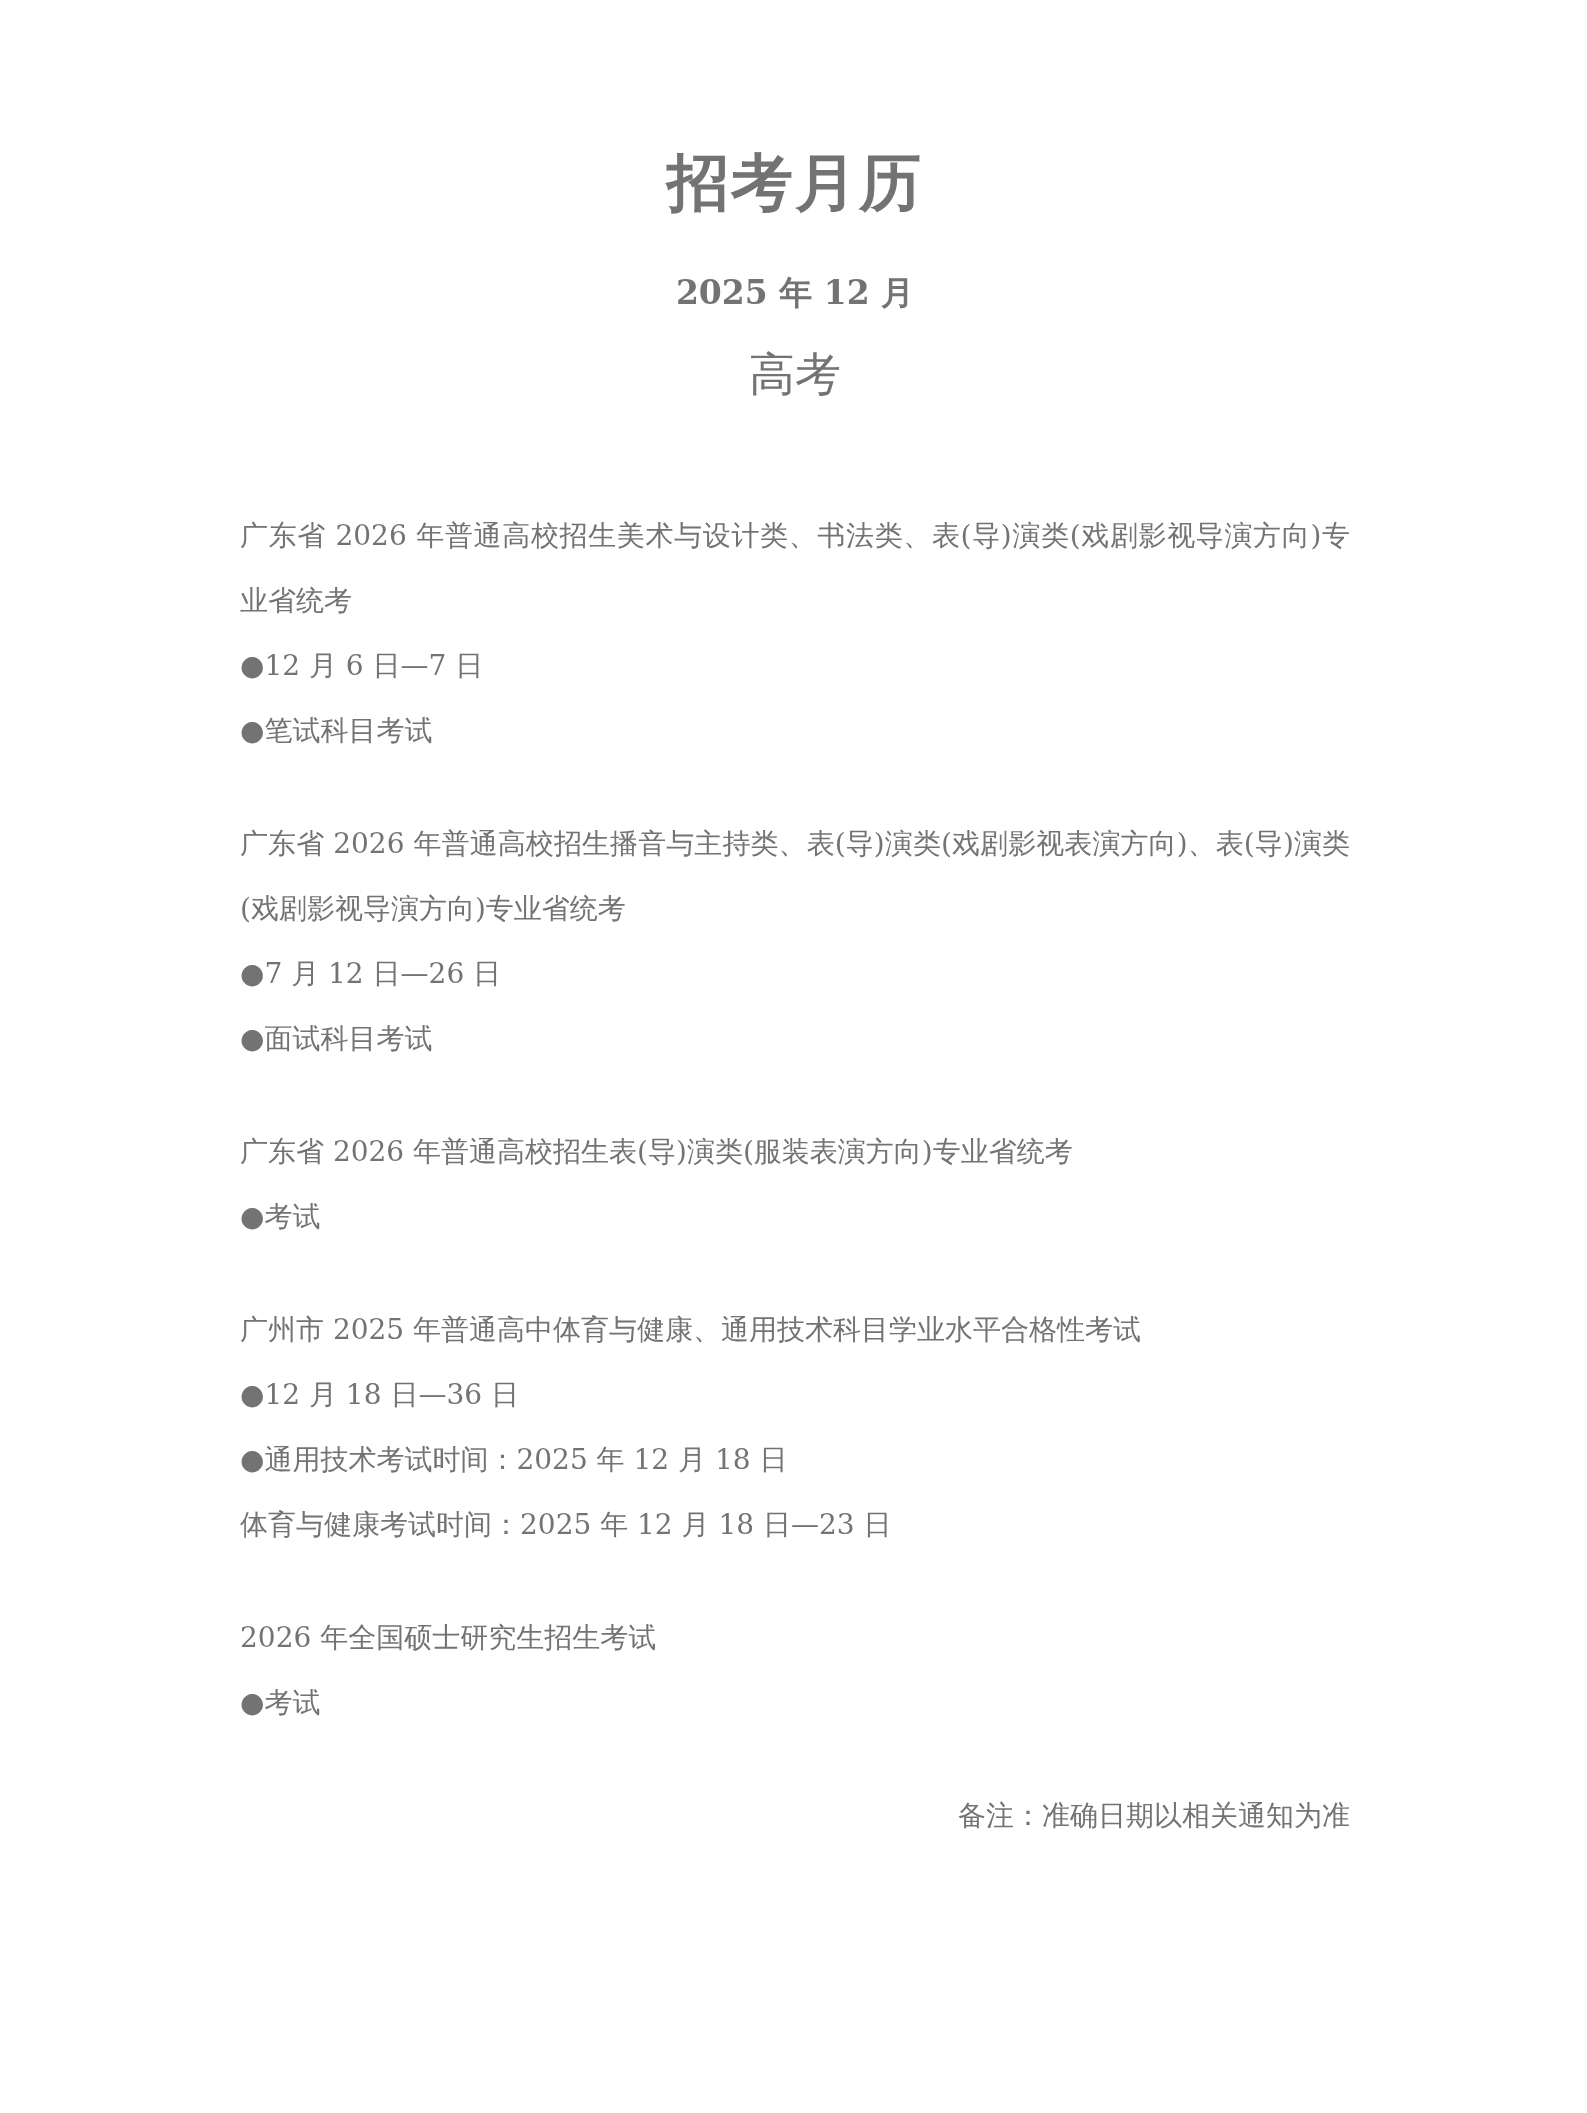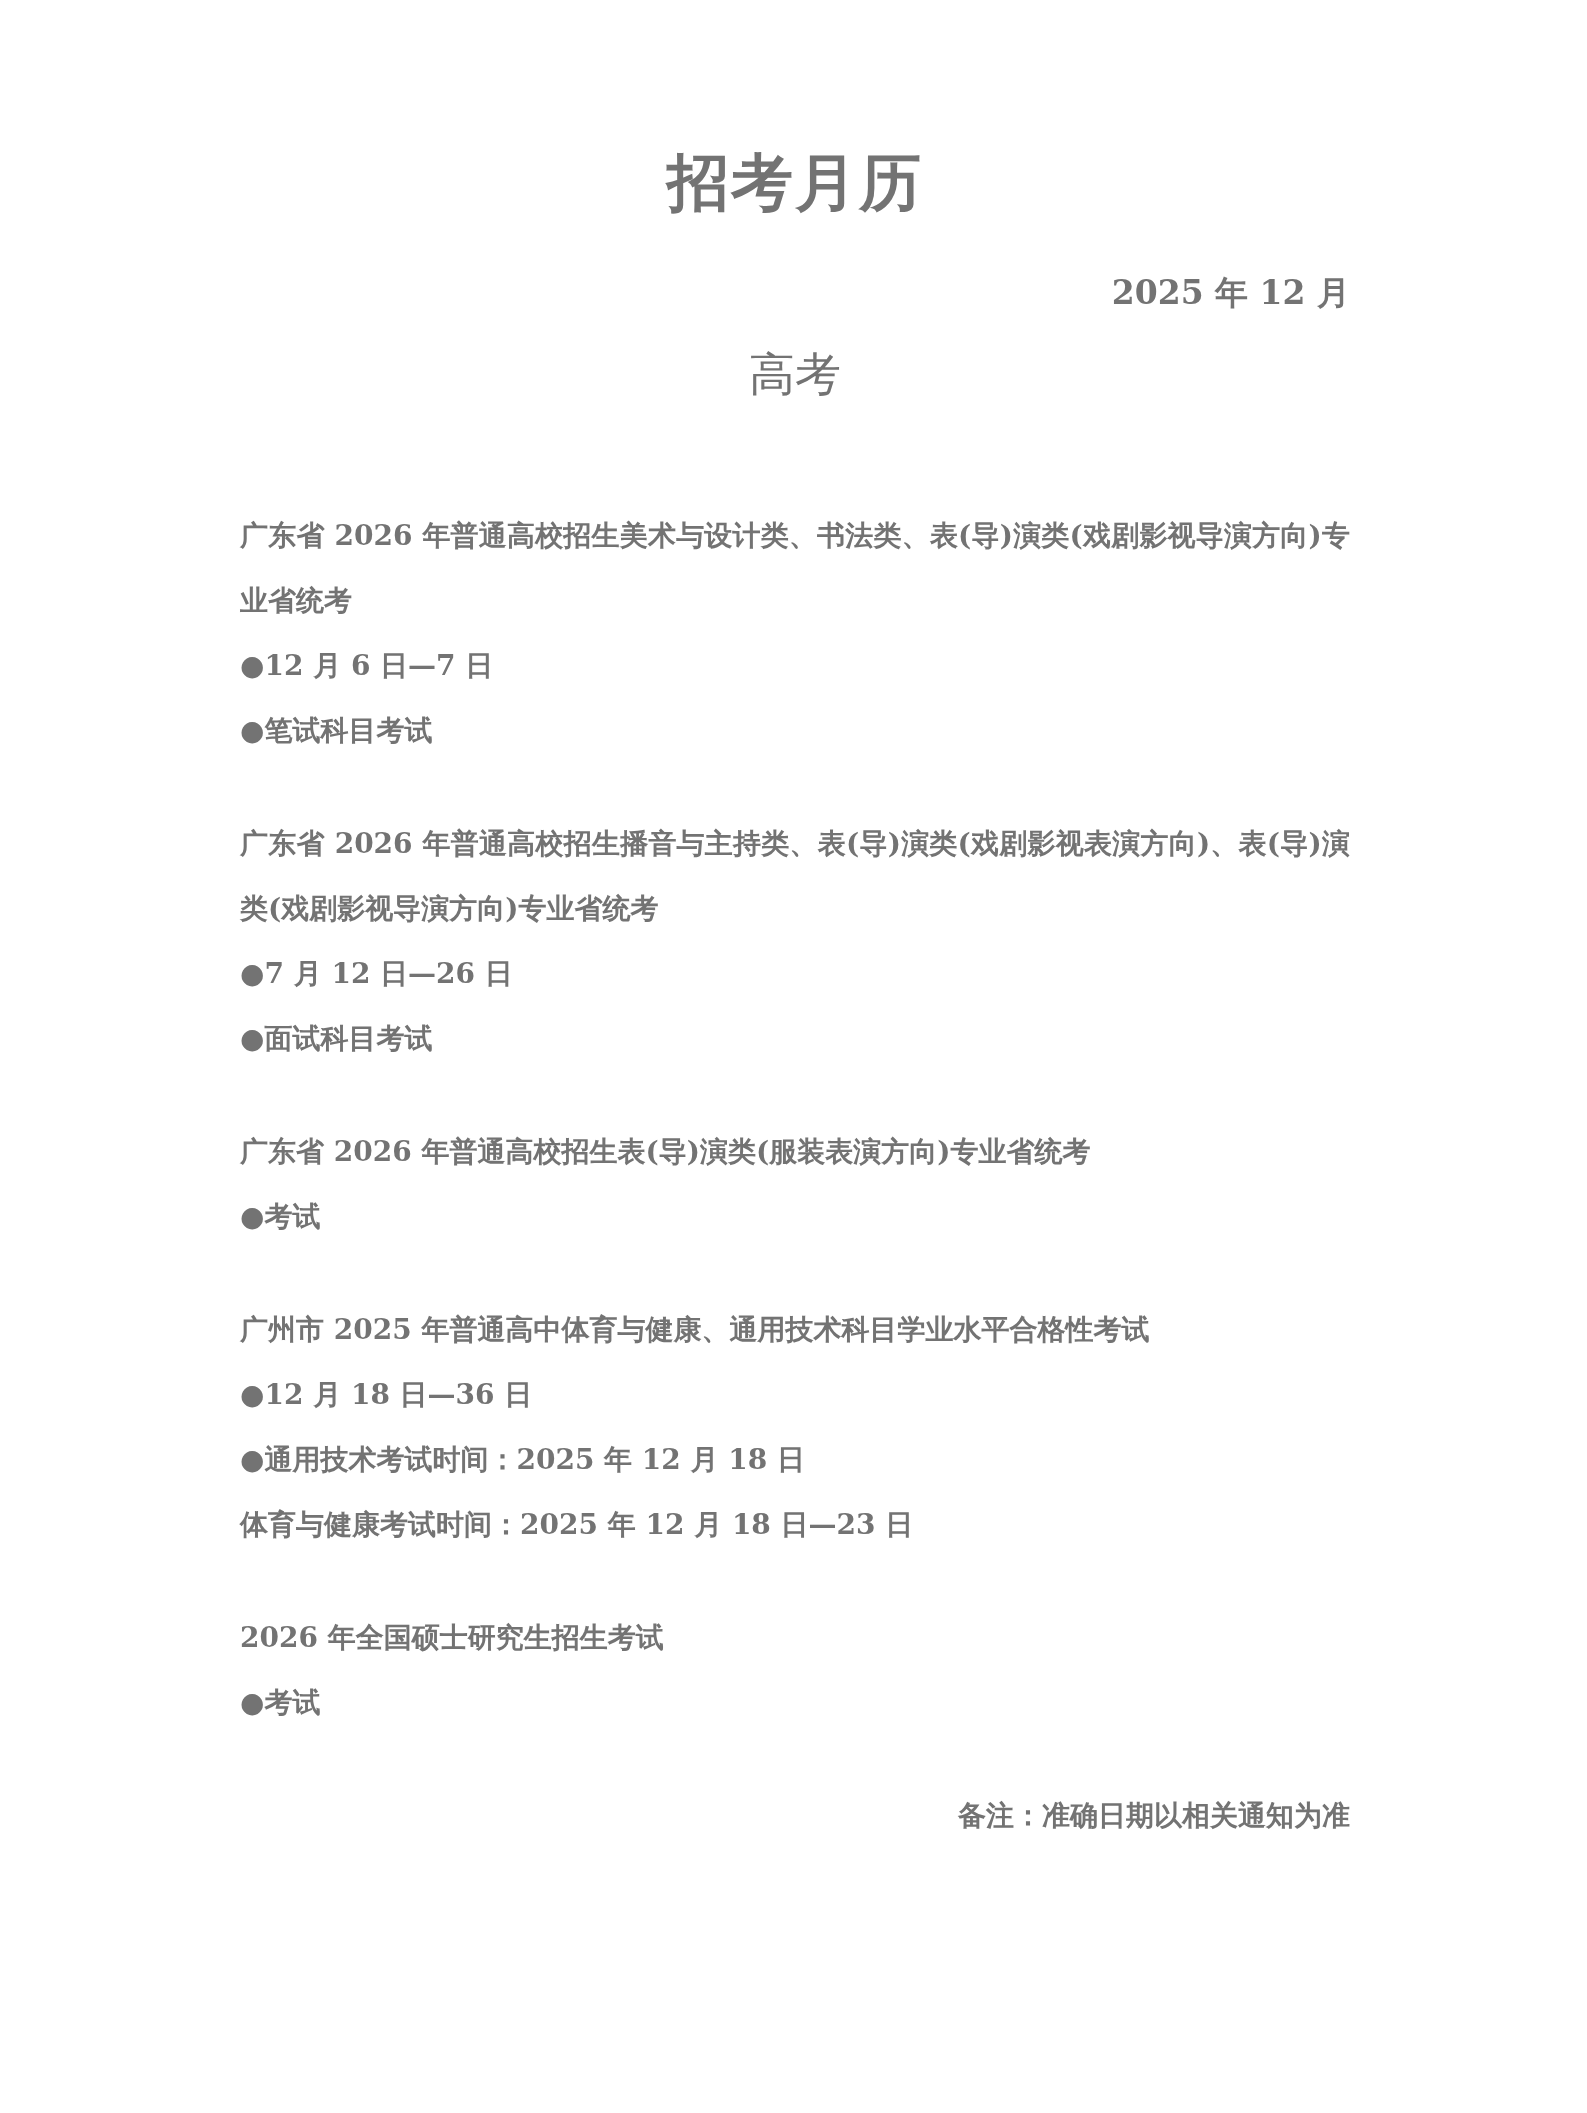--- a/index.html
+++ b/index.html
@@ -19,39 +19,38 @@
     overflow: hidden;
   }
   .doc-title {
     text-align: center;
     font-size: 62px;
     font-weight: 700;
     line-height: 85px;
     letter-spacing: 2px;
   }
   .doc-subtitle {
-    text-align: right;
+    text-align: center;
     font-size: 33px;
     font-weight: 700;
     line-height: 45px;
     margin-top: 45px;
   }
   .doc-category {
     text-align: center;
     font-size: 46px;
     font-weight: 400;
     line-height: 60px;
     margin-top: 30px;
     font-family: Liberation Serif, serif;
   }
   .content {
     margin-top: 98px;
     font-size: 28px;
     line-height: 65px;
-    font-weight: bold;
   }
   .section {
     margin-bottom: 48px;
   }
   .section-heading,
   .section-item {
     font-size: 28px;
     line-height: 65px;
     text-align: justify;
   }

